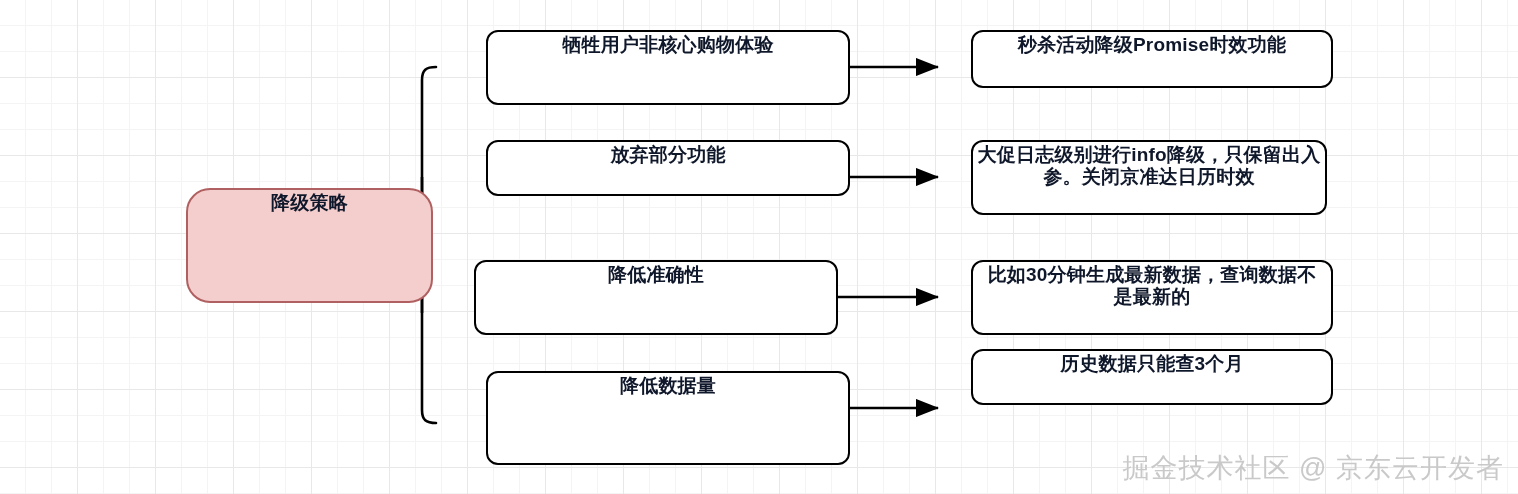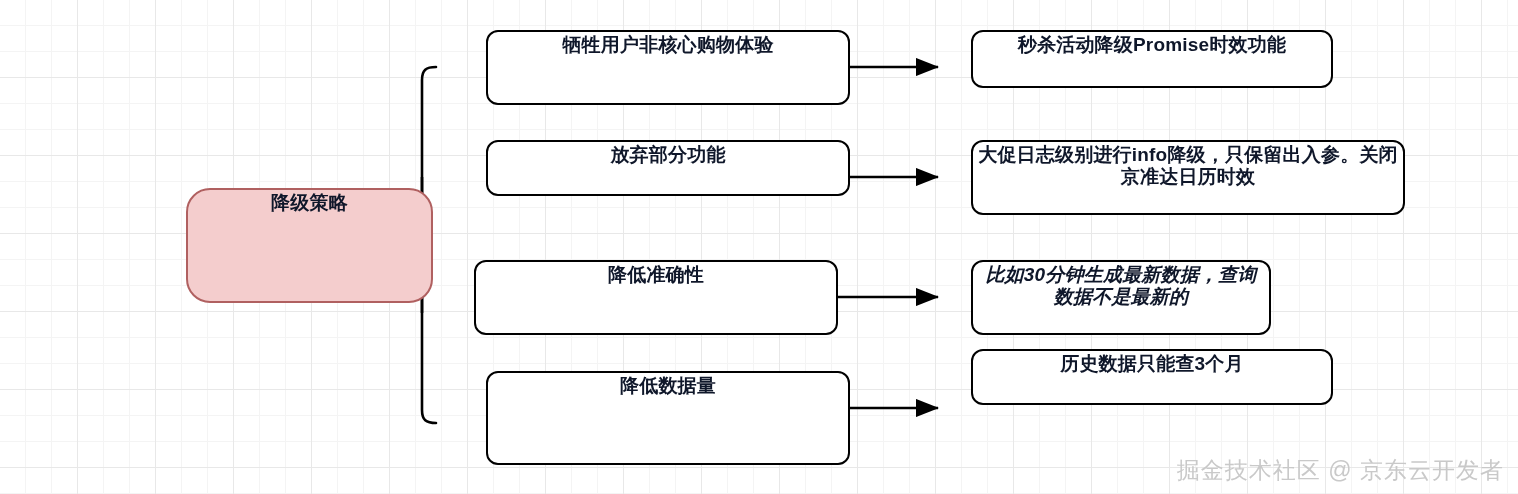--- a/index.html
+++ b/index.html
@@ -60,21 +60,21 @@
     top: 0;
     width: 1518px;
     height: 494px;
     pointer-events: none;
   }
 
   .watermark {
     position: absolute;
     right: 14px;
     bottom: 8px;
-    font-size: 23px;
+    font-size: 27px;
     color: #c9c9c9;
     letter-spacing: 1px;
     white-space: nowrap;
     font-weight: 400;
   }
 </style>
 </head>
 <body>
 
 <div id="canvas">
@@ -124,25 +124,25 @@
   </div>
 
   <div class="node" style="left:458px; top:371px; width:364px; height:94px;">
     <span class="label">降低数据量</span>
   </div>
 
   <div class="node" style="left:943px; top:30px; width:362px; height:58px;">
     <span class="label">秒杀活动降级Promise时效功能</span>
   </div>
 
-  <div class="node" style="left:943px; top:140px; width:434px; height:75px; padding:2px 0;">
+  <div class="node" style="left:943px; top:140px; width:356px; height:75px; padding:2px 0;">
     <span class="label">大促日志级别进行info降级，只保留出入参。关闭京准达日历时效</span>
   </div>
 
-  <div class="node" style="left:943px; top:260px; width:300px; height:75px; padding:2px 12px;font-style:italic;">
+  <div class="node" style="left:943px; top:260px; width:362px; height:75px; padding:2px 12px;">
     <span class="label">比如30分钟生成最新数据，查询数据不是最新的</span>
   </div>
 
   <div class="node" style="left:943px; top:349px; width:362px; height:56px;">
     <span class="label">历史数据只能查3个月</span>
   </div>
 
   <div class="watermark">掘金技术社区 @ 京东云开发者</div>
 
 </div>

